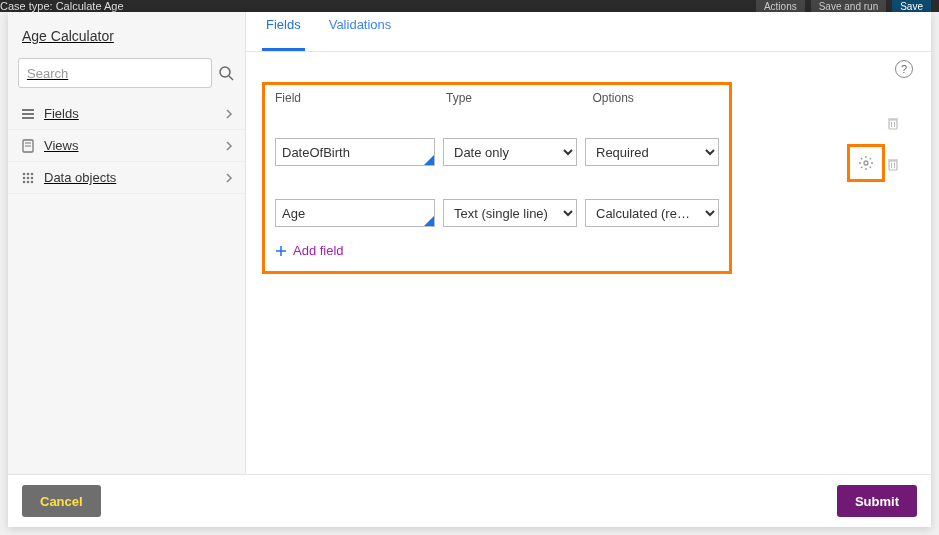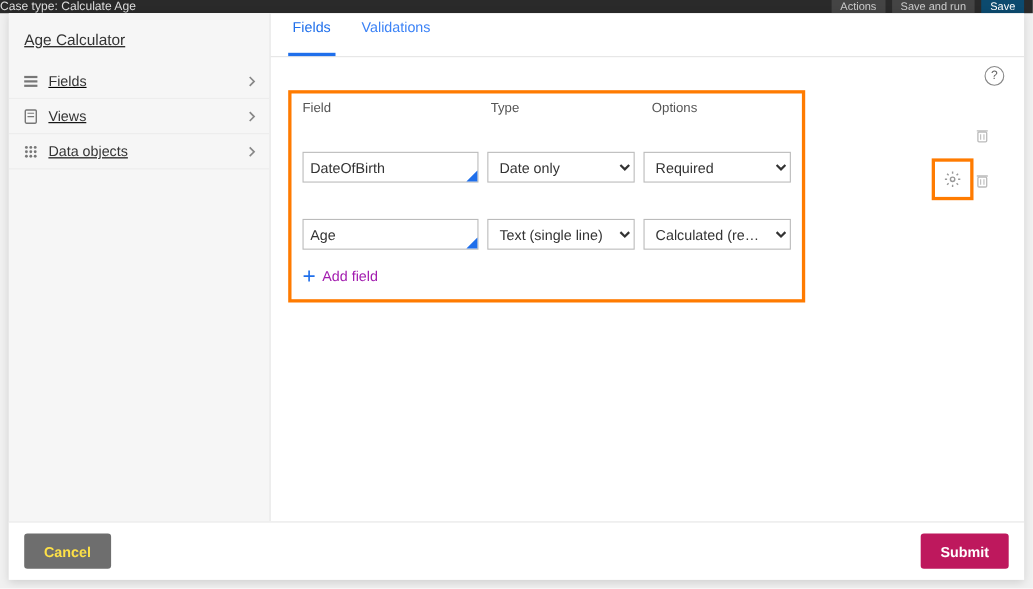--- a/index.html
+++ b/index.html
@@ -106,41 +106,52 @@
 
 .footer {
   border-top: 1px solid #e5e5e5; padding: 10px 14px;
   display: flex; justify-content: space-between; background:#fff;
 }
 .btn {
   height: 32px; padding: 0 18px; border-radius: 3px; font-size: 13px;
   border: none; cursor: pointer; font-weight: 600;
 }
 .btn-cancel { background: #6e6e6e; color: #fde047; }
-.btn-submit { background: #be185d; color: #fff; margin-left: 24px; }
+.btn-submit { background: #701a75; color: #fff; margin-left: 24px; }
 
 svg { display:block; }
 </style>
 </head>
 <body>
 
 <div class="backdrop">
   <span>Case type: Calculate Age</span>
   <div class="backdrop-right">
     <span class="backdrop-btn">Actions</span>
     <span class="backdrop-btn">Save and run</span>
     <span class="backdrop-btn" style="background:#0c4a6e;color:#fff">Save</span>
   </div>
 </div>
 
 <div class="modal">
   <div class="modal-content">
 
     <aside class="sidebar">
       <div class="modal-title">Age Calculator</div>
+      <div class="search-row">
+        <input class="search-input" placeholder="Search" style="">
+        <button class="search-btn">
+          <span>
+            <svg width="16" height="16" viewBox="0 0 16 16">
+                <circle cx="7" cy="7" r="5" fill="none" stroke="#666" stroke-width="1.5"></circle>
+                <line x1="11" y1="11" x2="15" y2="15" stroke="#666" stroke-width="1.5"></line>
+              </svg>
+          </span>
+        </button>
+      </div>
       <ul class="nav-list">
         <li class="nav-item">
           <span class="nav-icon">
             <svg width="14" height="14" viewBox="0 0 14 14">
                 <rect x="1" y="2" width="12" height="2" fill="#777"></rect>
                 <rect x="1" y="6" width="12" height="2" fill="#777"></rect>
                 <rect x="1" y="10" width="12" height="2" fill="#777"></rect>
               </svg>
           </span>
           <span class="nav-label">Fields</span>

